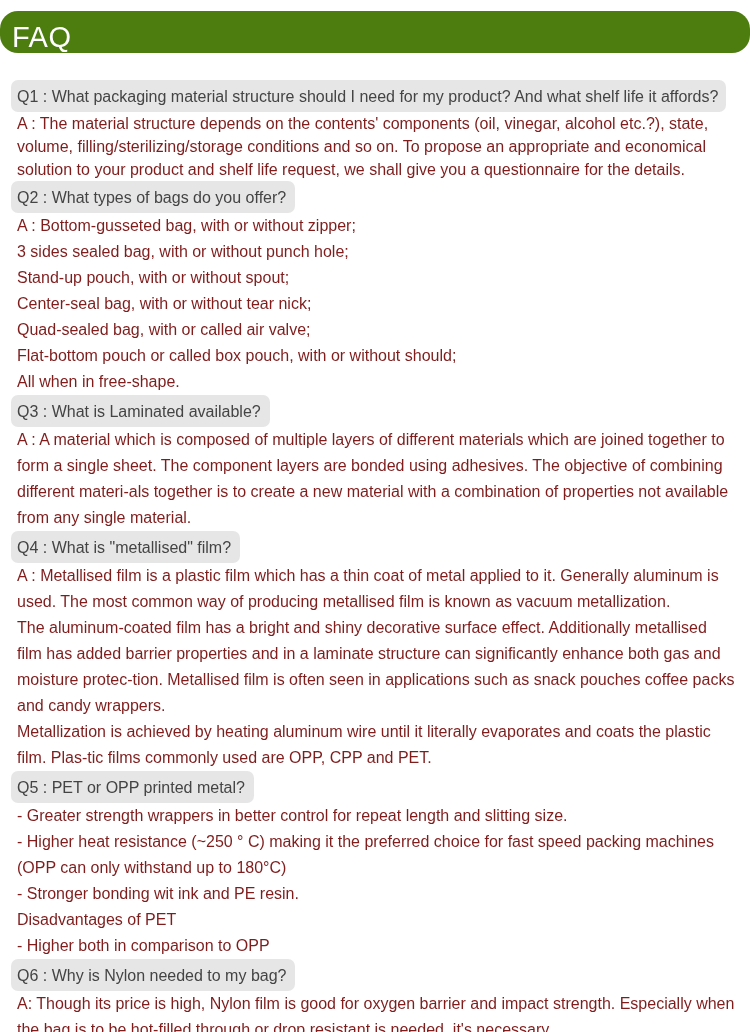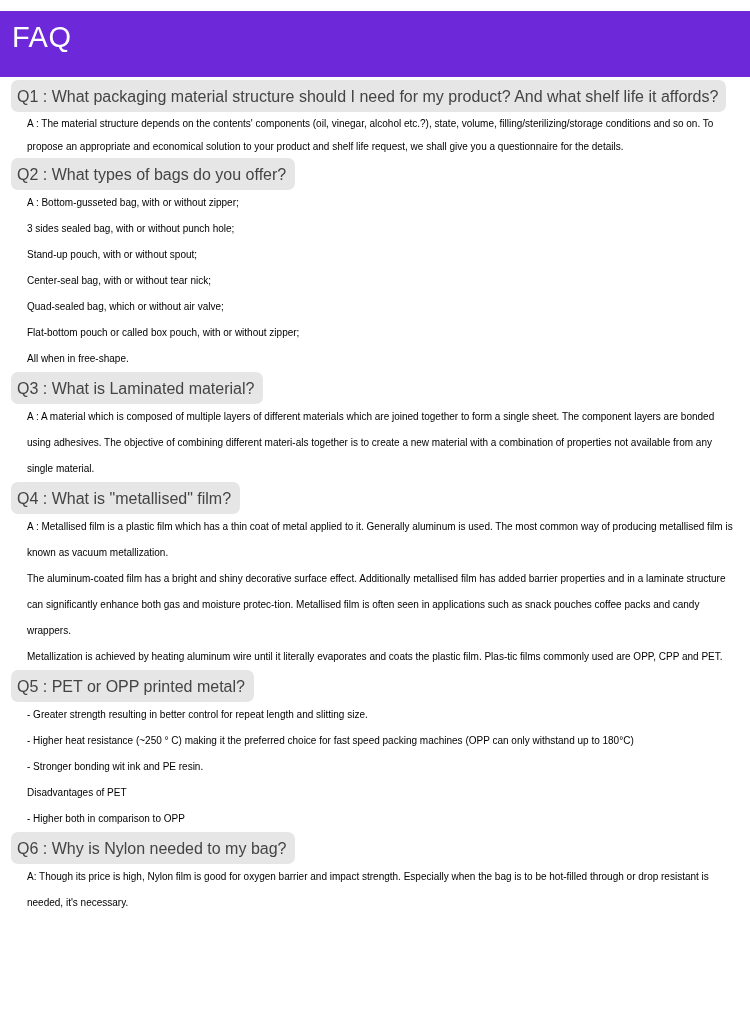--- a/index.html
+++ b/index.html
@@ -1,28 +1,28 @@
 <!DOCTYPE html>
 <html><head>
 <meta charset="utf-8">
 <style>
   html, body { margin: 0; padding: 0; background: #ffffff; }
   body { width: 750px; height: 1032px; overflow: hidden; position: relative;
          font-family: "Liberation Sans", sans-serif; color: #3a3a3a; }
-  .header { position: absolute; left: 0; top: 11px; width: 750px; height: 66px;
-            background: #6d28d9; }
+  .header { position: absolute; left: 0; top: 11px; width: 750px; height: 42px;
+            background: #4d7c0f; border-radius: 18px; }
   .header h1 { margin: 0; padding-left: 12px; font-weight: normal; font-size: 29px;
                line-height: 52px; color: #ffffff; letter-spacing: 0.5px; }
   .content { position: absolute; left: 0; top: 80px; width: 750px; }
   .faq-item { margin: 0; }
   .question { display: inline-block; background: #e6e6e6; border-radius: 7px;
               margin-left: 11px; padding: 4px 9px 3px 6px; font-size: 16px;
               line-height: 25px; color: #444; }
-  .answer { padding-left: 27px; padding-right: 14px; font-size: 10px; line-height: 26px;
-            color: #000000; }
+  .answer { padding-left: 17px; padding-right: 14px; font-size: 16px; line-height: 26px;
+            color: #7f1d1d; }
   .answer p { margin: 0; }
   .q1 .question { padding-right: 8px; }
   .tight { line-height: 23px; }
 </style>
 </head>
 <body>
 
 <div class="header">
   <h1>FAQ</h1>
 </div>
@@ -36,46 +36,46 @@
     </div>
   </div>
 
   <div class="faq-item">
     <div class="question">Q2 : What types of bags do you offer?</div>
     <div class="answer">
       <p>A : Bottom-gusseted bag, with or without zipper;</p>
       <p>3 sides sealed bag, with or without punch hole;</p>
       <p>Stand-up pouch, with or without spout;</p>
       <p>Center-seal bag, with or without tear nick;</p>
-      <p>Quad-sealed bag, which or without air valve;</p>
-      <p>Flat-bottom pouch or called box pouch, with or without zipper;</p>
+      <p>Quad-sealed bag, with or called air valve;</p>
+      <p>Flat-bottom pouch or called box pouch, with or without should;</p>
       <p>All when in free-shape.</p>
     </div>
   </div>
 
   <div class="faq-item">
-    <div class="question">Q3 : What is Laminated material?</div>
+    <div class="question">Q3 : What is Laminated available?</div>
     <div class="answer">
       <p>A :    A material which is composed of multiple layers of different materials which are joined together to form a single sheet. The component layers are bonded using adhesives. The objective of combining different materi-als together is to create a new material with a combination of properties not available from any single material.</p>
     </div>
   </div>
 
   <div class="faq-item">
     <div class="question">Q4 : What is "metallised" film?</div>
     <div class="answer">
       <p>A :    Metallised film is a plastic film which has a thin coat of metal applied to it. Generally aluminum is used. The most common way of producing metallised film is known as vacuum metallization.</p>
       <p>The aluminum-coated film has a bright and shiny decorative surface effect. Additionally metallised film has added barrier properties and in a laminate structure can significantly enhance both gas and moisture protec-tion. Metallised film is often seen in applications such as snack pouches coffee packs and candy wrappers.</p>
       <p>Metallization is achieved by heating aluminum wire until it literally evaporates and coats the plastic film. Plas-tic films commonly used are OPP, CPP and PET.</p>
     </div>
   </div>
 
   <div class="faq-item">
     <div class="question">Q5 : PET or OPP printed metal?</div>
     <div class="answer">
-      <p>- Greater strength resulting in better control for repeat length and slitting size.</p>
+      <p>- Greater strength wrappers in better control for repeat length and slitting size.</p>
       <p>- Higher heat resistance (~250 ° C) making it the preferred choice for fast speed packing machines (OPP can only withstand up to 180°C)</p>
       <p>- Stronger bonding wit ink and PE resin.</p>
       <p>Disadvantages of PET</p>
       <p>- Higher both in comparison to OPP</p>
     </div>
   </div>
 
   <div class="faq-item">
     <div class="question">Q6 : Why is Nylon needed to my bag?</div>
     <div class="answer">

